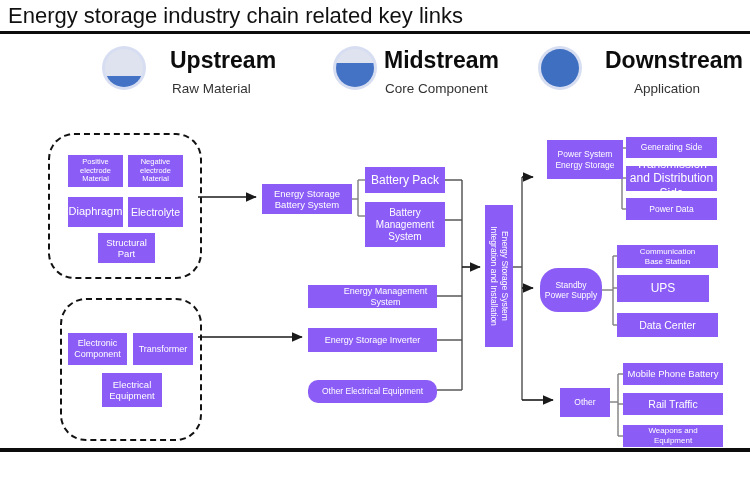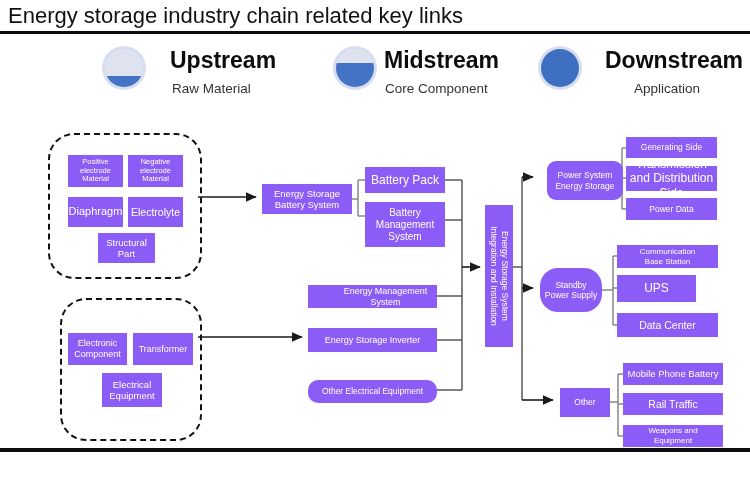--- a/index.html
+++ b/index.html
@@ -34,27 +34,27 @@
   #n-esbs{left:262px;top:184px;width:90px;height:30px;font-size:9.5px;}
   #n-bp{left:365px;top:167px;width:80px;height:26px;font-size:12px;}
   #n-bms{left:365px;top:202px;width:80px;height:45px;font-size:10px;padding:13px 7px;}
   #n-ems{left:308px;top:285px;width:129px;height:23px;font-size:9px;padding-left:29px;}
   #n-esi{left:308px;top:328px;width:129px;height:24px;font-size:9px;}
   #n-oee{left:308px;top:380px;width:129px;height:23px;font-size:8.5px;border-radius:10px;}
   #n-int{left:485px;top:205px;width:28px;height:142px;padding:0;overflow:visible;}
   #n-int .rot{position:absolute;left:-57px;top:57px;width:142px;height:28px;
               transform:rotate(90deg);display:flex;flex-direction:column;align-items:center;
               justify-content:center;font-size:8.5px;line-height:1.3;}
-  #n-ps{left:547px;top:161px;width:76px;height:39px;font-size:8.5px;border-radius:9px;}
+  #n-ps{left:547px;top:140px;width:76px;height:39px;font-size:8.5px;}
   #n-g1c0{left:626px;top:137px;width:91px;height:21px;font-size:8.5px;}
   #n-g1c1{left:626px;top:166px;width:91px;height:25px;font-size:12px;}
   #n-g1c2{left:626px;top:198px;width:91px;height:22px;font-size:8.5px;}
   #n-sb{left:540px;top:268px;width:62px;height:44px;font-size:8.5px;border-radius:18px;}
   #n-g2c0{left:617px;top:245px;width:101px;height:23px;font-size:8px;padding:11px 15px;}
-  #n-g2c1{left:617px;top:275px;width:79px;height:27px;font-size:12px;}
+  #n-g2c1{left:617px;top:275px;width:92px;height:27px;font-size:12px;}
   #n-g2c2{left:617px;top:313px;width:101px;height:24px;font-size:10.5px;}
   #n-oth{left:560px;top:388px;width:50px;height:29px;font-size:8.5px;}
   #n-g3c0{left:623px;top:363px;width:100px;height:22px;font-size:9.5px;}
   #n-g3c1{left:623px;top:393px;width:100px;height:22px;font-size:10.5px;}
   #n-g3c2{left:623px;top:425px;width:100px;height:22px;font-size:8px;padding:1px 18px;}
   #d1{left:48px;top:133px;width:150px;height:142px;}
   #d2{left:60px;top:298px;width:138px;height:139px;}
   svg.wires{position:absolute;left:0;top:0;pointer-events:none;}
 </style>
 </head>

